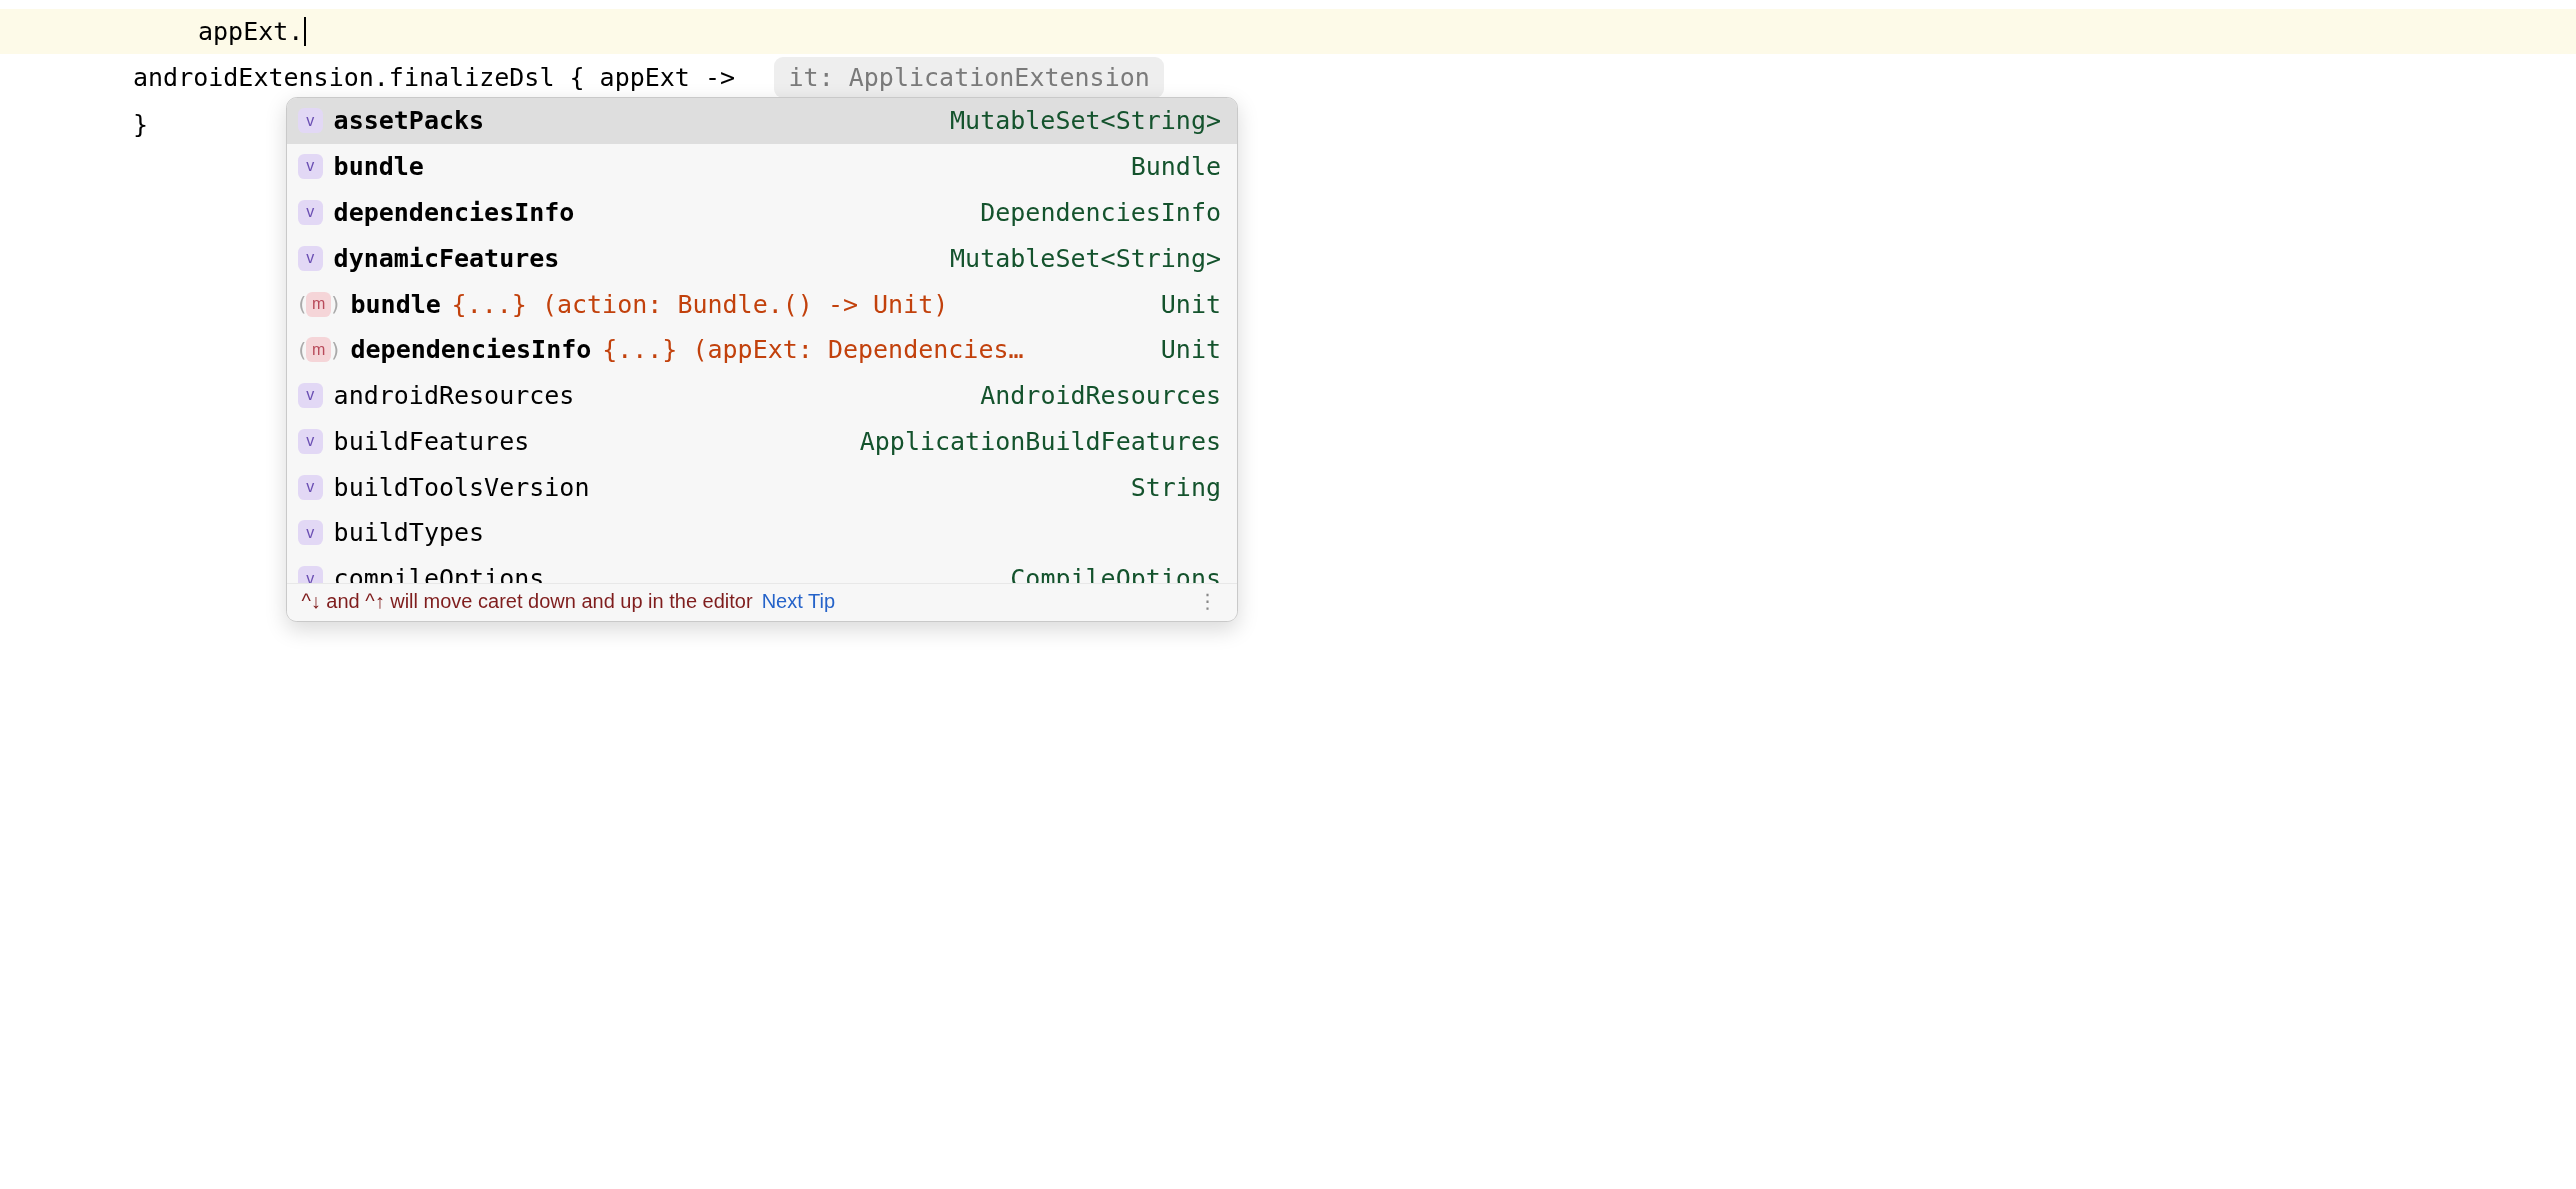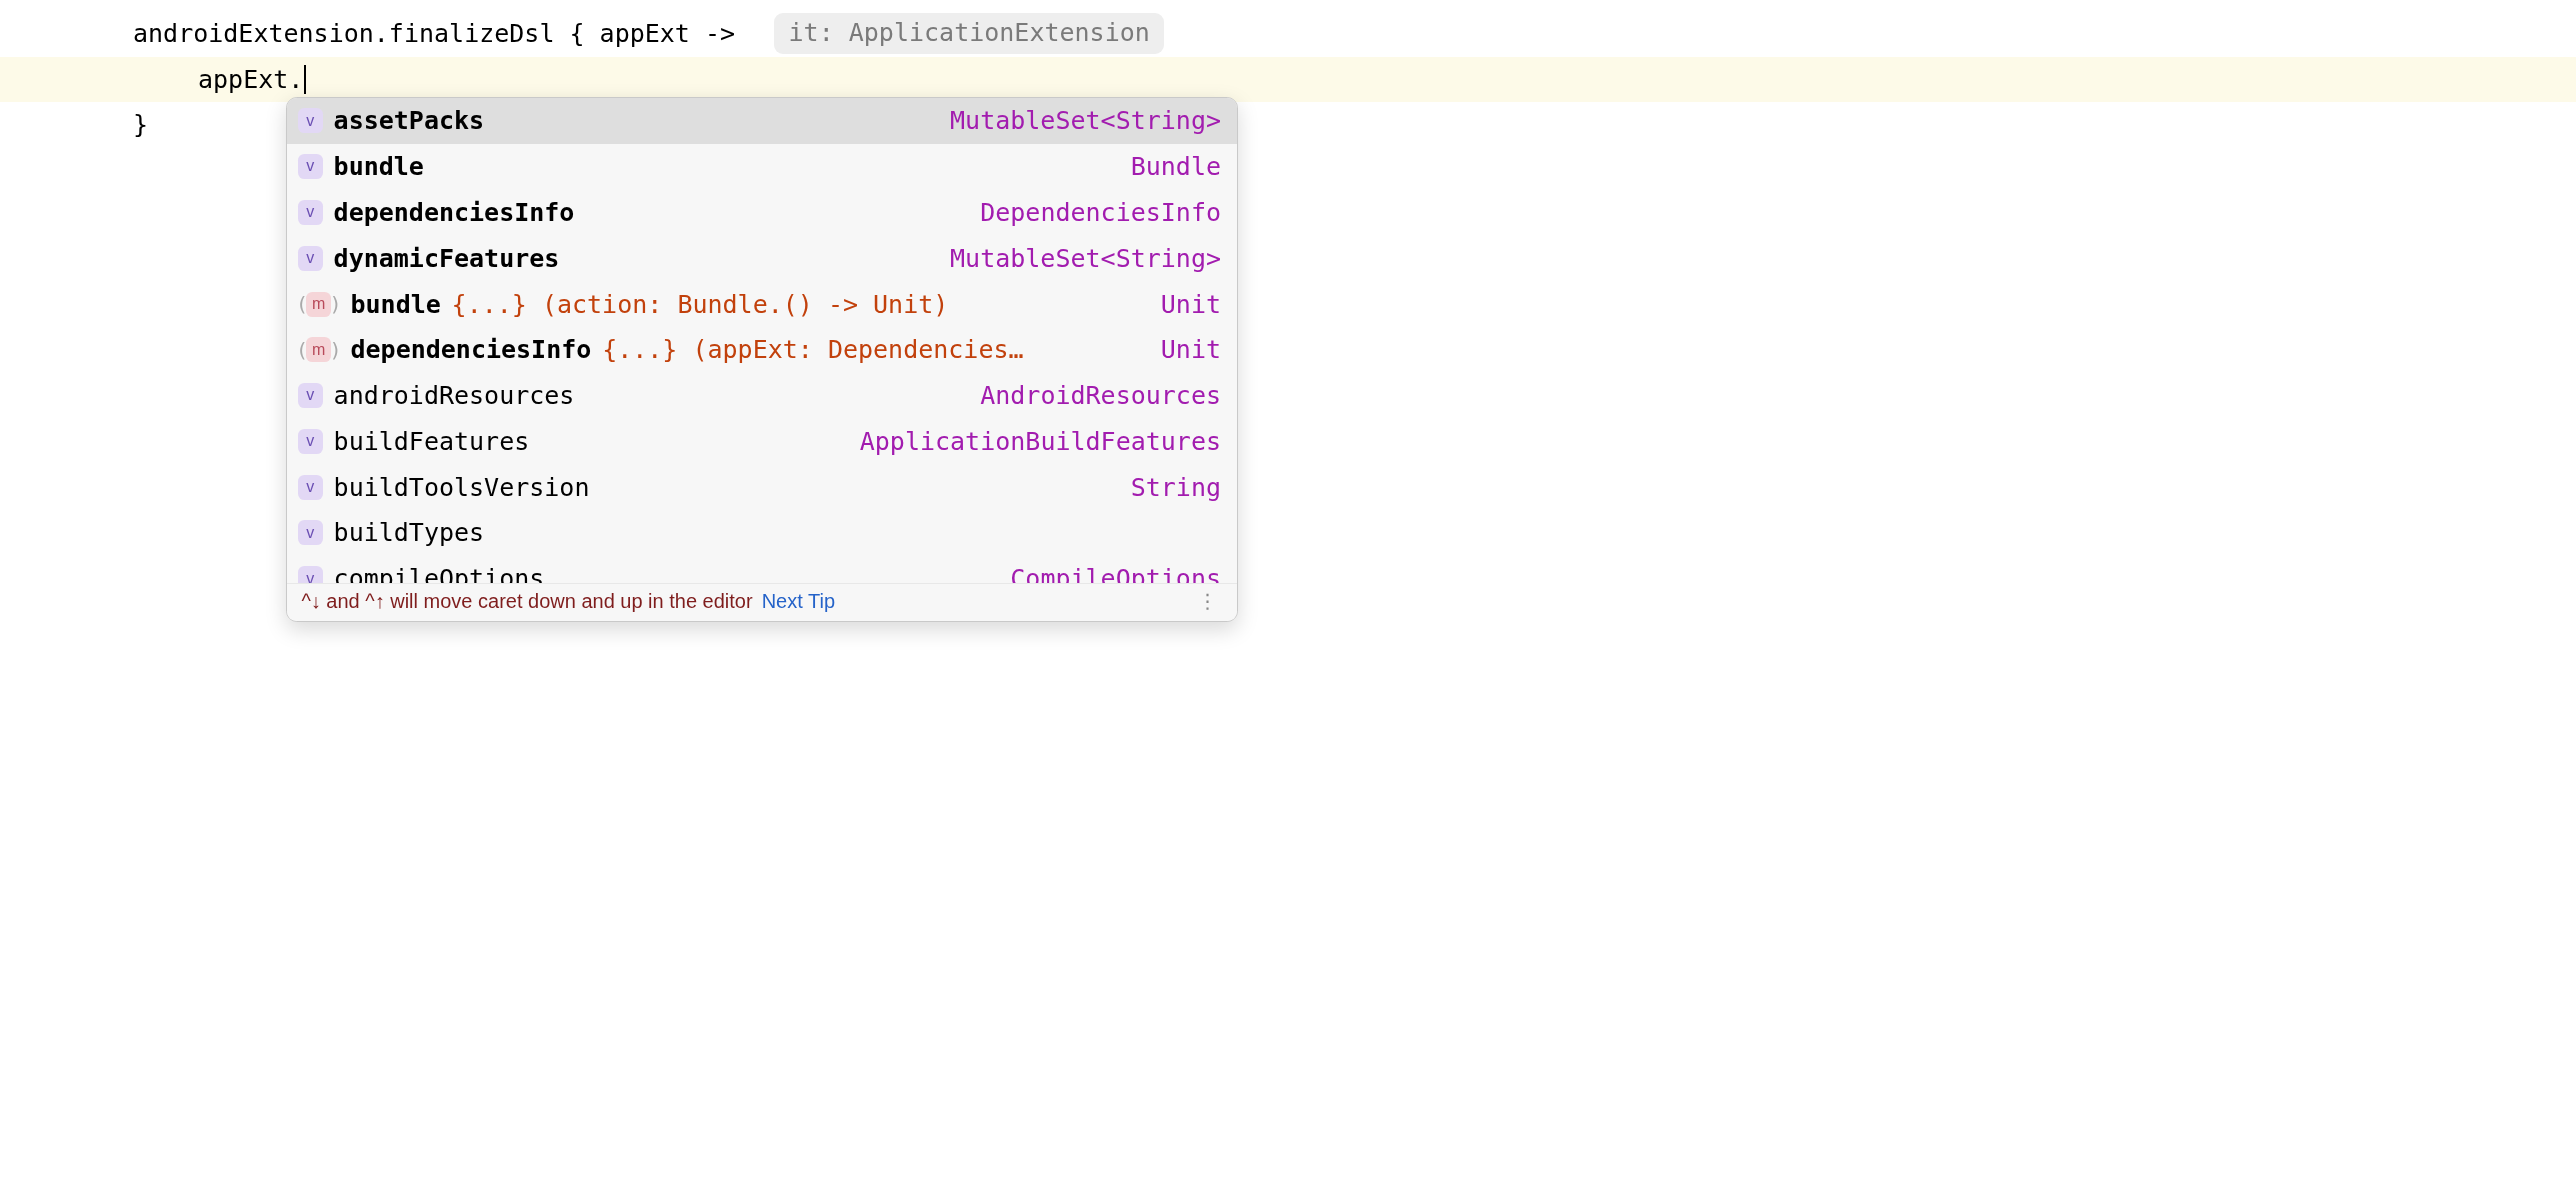--- a/index.html
+++ b/index.html
@@ -115,21 +115,21 @@
     }
     .item-signature {
       color: #c2410c;
       margin-left: 10.8px;
       flex-shrink: 1;
       overflow: hidden;
       text-overflow: ellipsis;
       white-space: nowrap;
     }
     .item-type {
-      color: #a21caf;
+      color: #14532d;
       margin-left: auto;
       padding-left: 21.6px;
       flex-shrink: 0;
       white-space: nowrap;
     }
     .item-type.ellipsis {
       flex-shrink: 1;
       overflow: hidden;
       text-overflow: ellipsis;
     }
@@ -159,22 +159,22 @@
       color: #888;
       font-size: 20px;
       cursor: pointer;
       padding: 0 3.6px;
     }
   </style>
 </head>
 <body>
 
 <div class="code-area">
+  <div class="code-line highlighted indented"><span>appExt.</span><span class="cursor"></span></div>
   <div class="code-line"><span>androidExtension.finalizeDsl { appExt -&gt;</span>  <span class="hint-pill"><span class="it">it:</span><span> ApplicationExtension</span></span></div>
-  <div class="code-line highlighted indented"><span>appExt.</span><span class="cursor"></span></div>
   <div class="code-line"><span>}</span></div>
 </div>
 
 <div class="completion-popup">
   <div class="completion-list">
 
     <div class="completion-item selected">
       <span class="icon-badge icon-v">v</span>
       <span class="item-name bold">assetPacks</span>
       <span class="item-type">MutableSet&lt;String&gt;</span>

